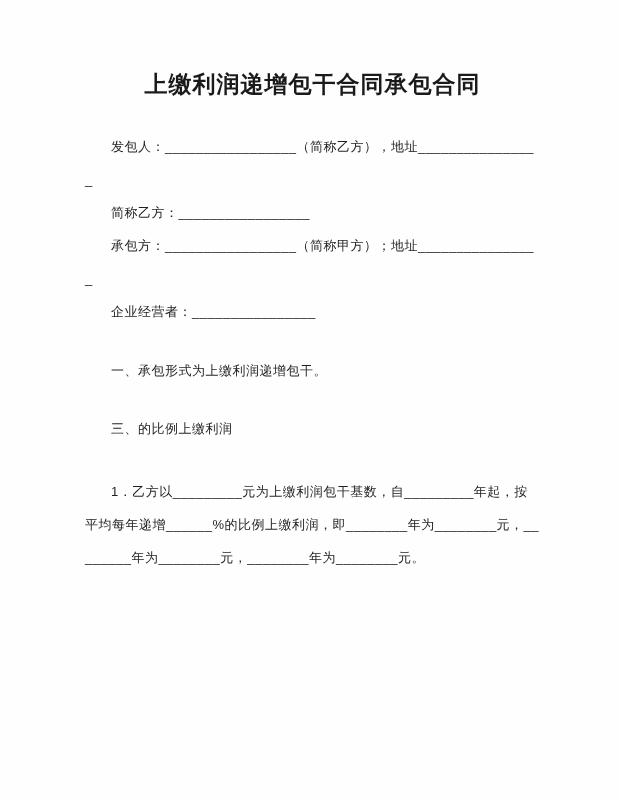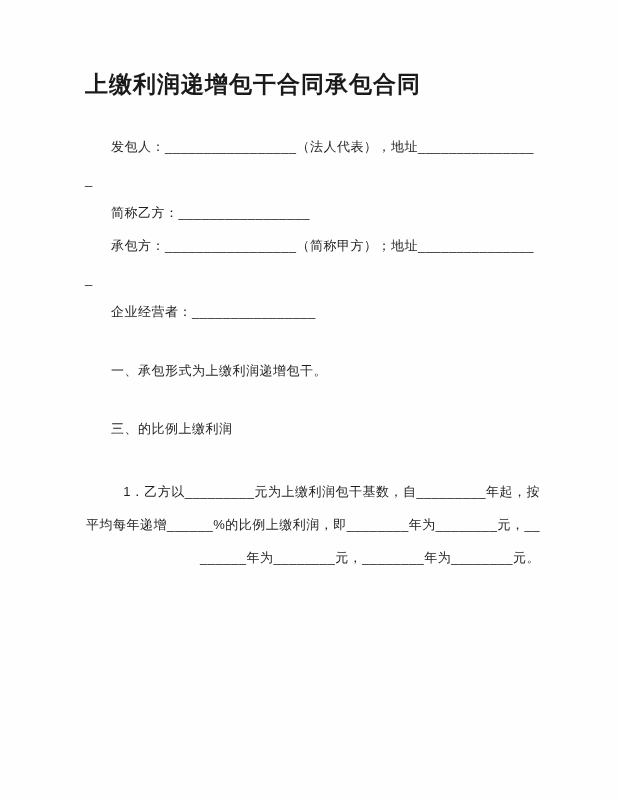--- a/index.html
+++ b/index.html
@@ -18,48 +18,49 @@
   }
   .content {
     margin: 0 79px 0 85px; 
   }
   .doc-title {
     margin: 0;
     padding-top: 68px;
     font-size: 23px;
     line-height: 32px;
     font-weight: bold;
+    text-align: center;
     letter-spacing: 1px;
     color: #1a1a1a;
   }
   p {
     margin: 0;
     font-size: 13px;
     line-height: 33px;
     letter-spacing: 0.5px;
     text-indent: 2em;
     word-break: break-all;
   }
   .parties { margin-top: 30px; }
   .intro   { margin-top: 31px; }
   .sec-1   { margin-top: 26px; }
   .sec-2   { margin-top: 31px; }
   .sec-3   { margin-top: 25px; }
-  .clause-1{ margin-top: 30px; text-align: right; }
+  .clause-1{ margin-top: 30px; }
 </style>
 </head>
 <body>
 
 <div class="page">
   <div class="content">
 
     <h1 class="doc-title">上缴利润递增包干合同承包合同</h1>
 
     <div class="parties">
-      <p>发包人：_________________（法人代表），地址________________</p>
+      <p>发包人：_________________（简称乙方），地址________________</p>
       <p>简称乙方：_________________</p>
       <p>承包方：_________________（简称甲方）；地址________________</p>
       <p>企业经营者：________________</p>
     </div>
 
 
     <p class="sec-1">一、承包形式为上缴利润递增包干。</p>
 
 
     <p class="sec-3">三、的比例上缴利润</p>

